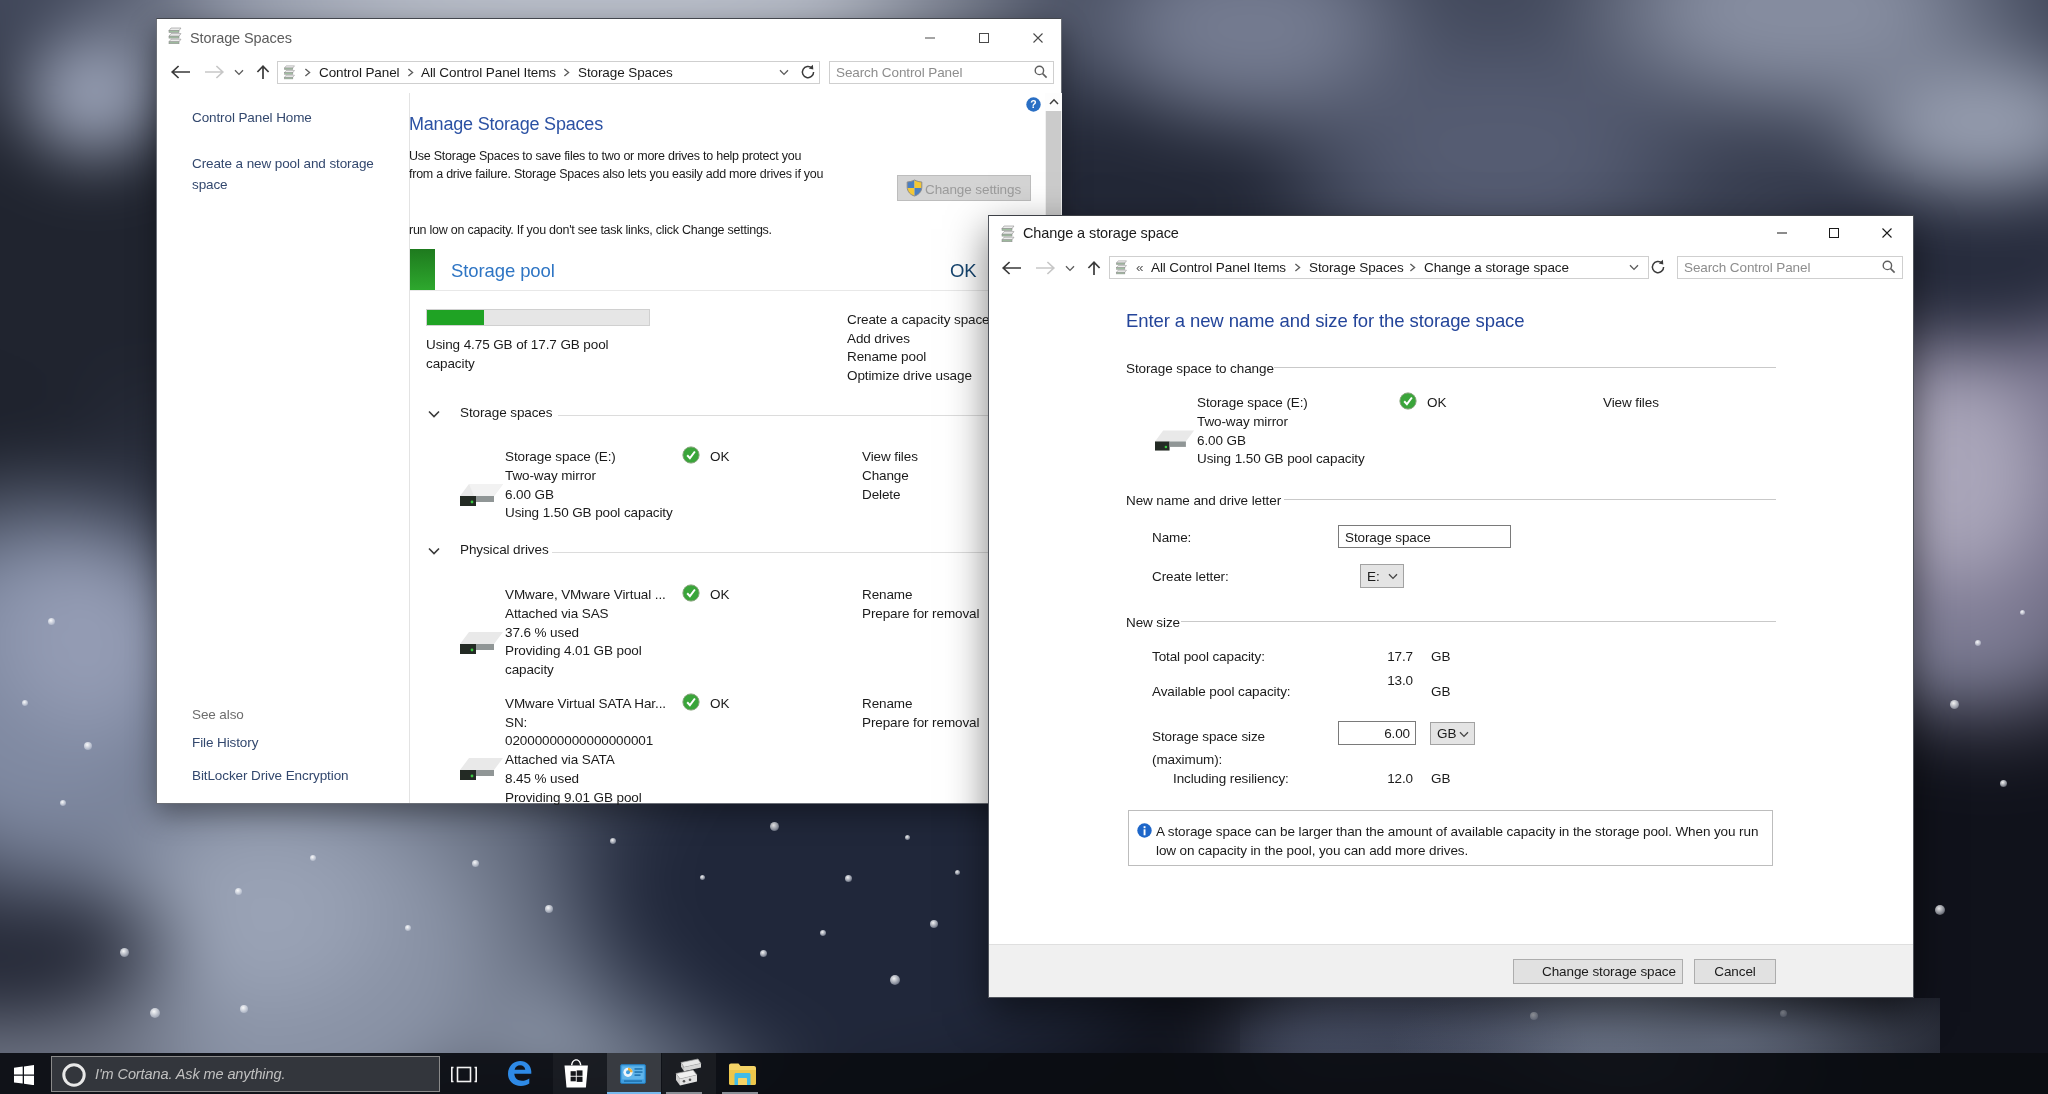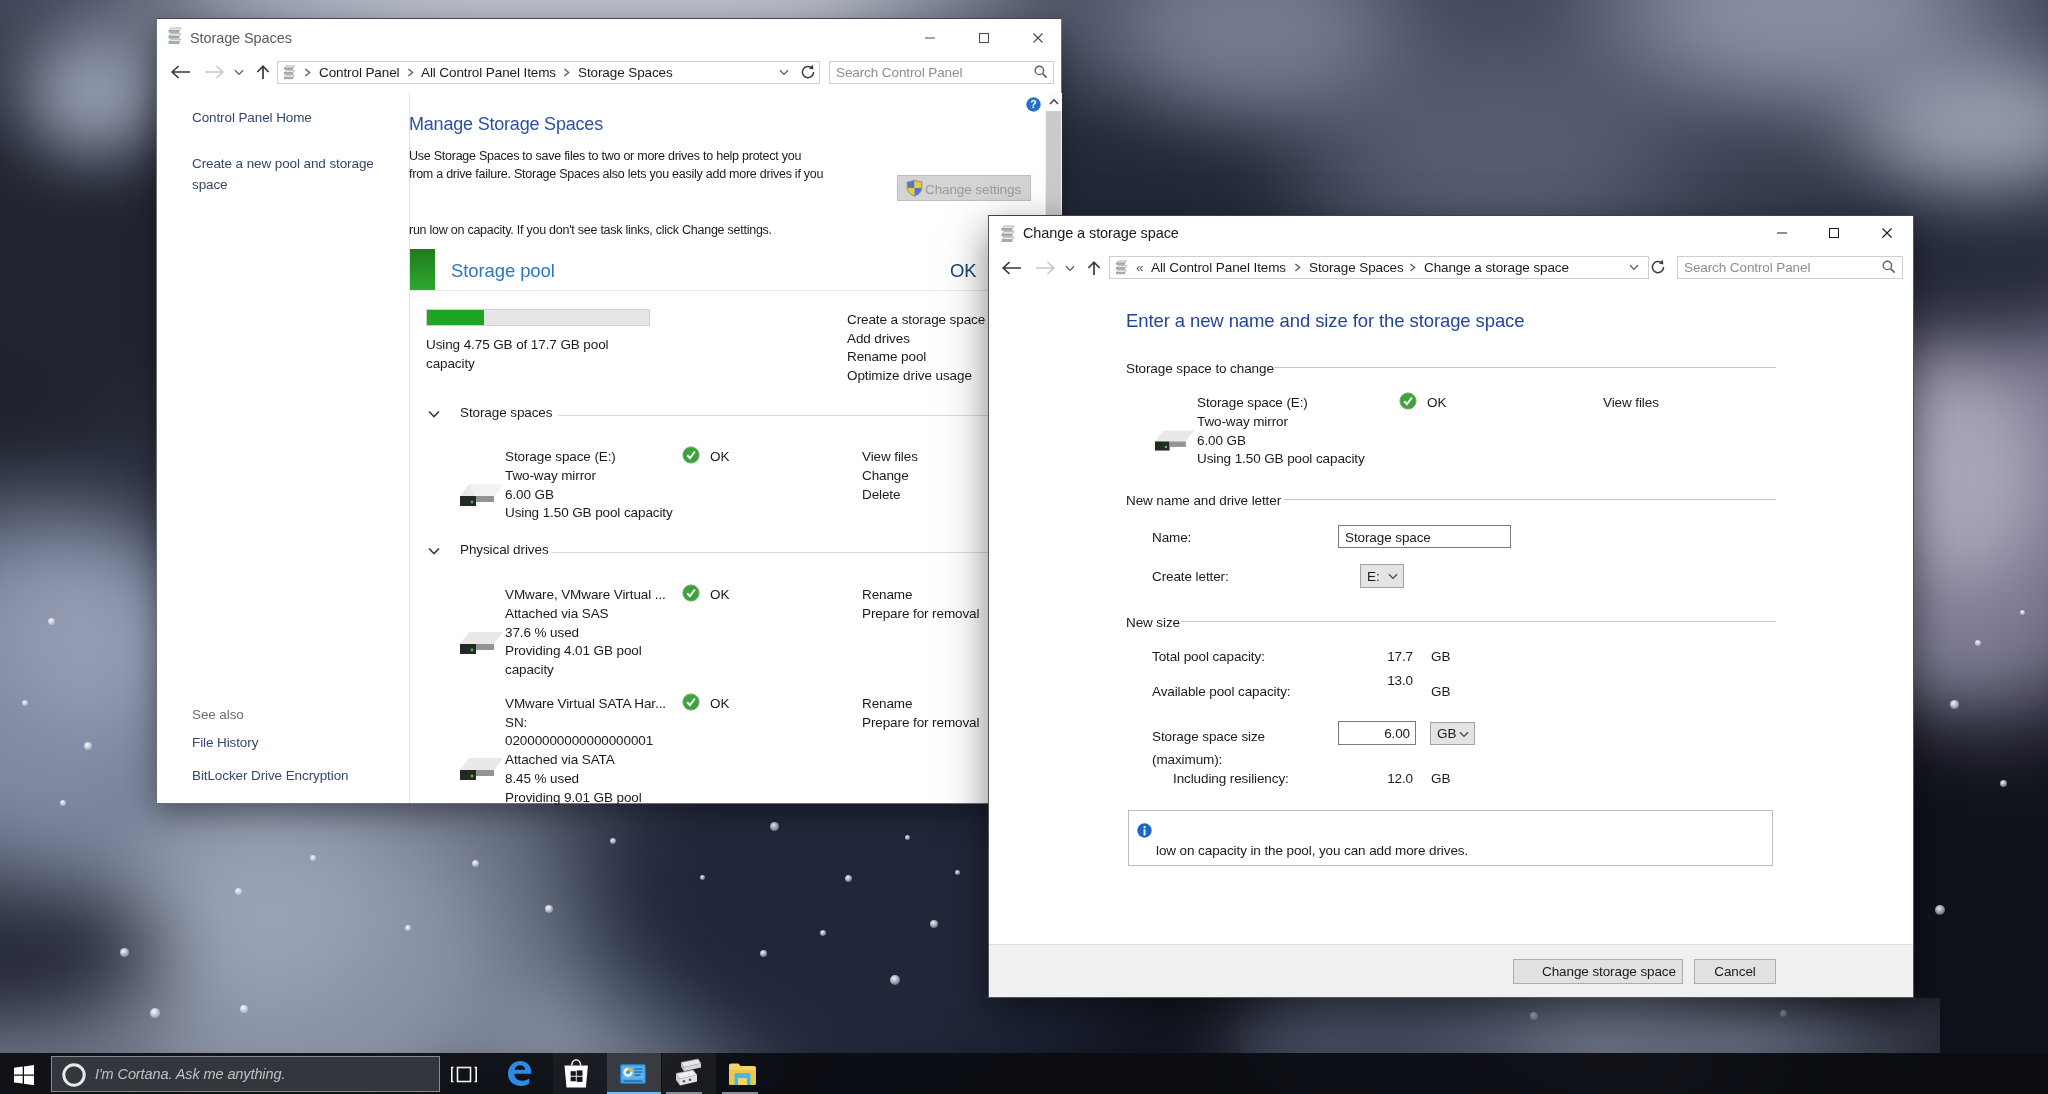--- a/index.html
+++ b/index.html
@@ -200,21 +200,21 @@
 
     <div style="position:absolute; left:253px; top:230px; width:25px; height:42px; background:linear-gradient(to bottom,#1e7a1e,#2ea92e);"></div>
     <span class="t" style="left:294px; top:243px; font-size:18.5px; color:#2e75c4;">Storage pool</span>
     <span class="t" style="left:793px; top:243px; font-size:18.5px; color:#16456f;">OK</span>
     <div style="position:absolute; left:253px; top:271px; width:651px; height:1px; background:#e8e8e8;"></div>
 
     <div style="position:absolute; left:269px; top:290px; width:224px; height:17px; background:#e6e6e6; border:1px solid #d0d0d0;"></div>
     <div style="position:absolute; left:270px; top:291px; width:57px; height:15px; background:#1fa324;"></div>
     <span class="t" style="left:269px; top:317px;">Using 4.75 GB of 17.7 GB pool</span>
     <span class="t" style="left:269px; top:336px;">capacity</span>
-    <span class="t link" style="left:690px; top:292px;">Create a storage space</span>
+    <span class="t link" style="left:690px; top:292px;">Create a capacity space</span>
     <span class="t link" style="left:690px; top:311px;">Add drives</span>
     <span class="t link" style="left:690px; top:329px;">Rename pool</span>
     <span class="t link" style="left:690px; top:348px;">Optimize drive usage</span>
 
     <svg style="position:absolute;left:271px;top:391px;" width="12" height="8">
         <path d="M1 1.5 L6 6.5 L11 1.5" stroke="#3a3a3a" stroke-width="1.6" fill="none"></path>
       </svg>
     <span class="t" style="left:303px; top:385px;">Storage spaces</span>
     <div style="position:absolute; left:401px; top:396px; width:503px; height:1px; background:#dcdcdc;"></div>
 
@@ -407,20 +407,21 @@
     <span class="t" style="left:184px; top:554px;">Including resiliency:</span>
     <span class="t" style="left:360px; top:554px; width:64px; text-align:right;">12.0</span>
     <span class="t" style="left:442px; top:554px;">GB</span>
 
     <div style="position:absolute; left:139px; top:594px; width:645px; height:56px; border:1px solid #bdbdbd;"></div>
     <svg style="position:absolute;left:148px;top:607px;" width="15" height="15">
         <circle cx="7.5" cy="7.5" r="7.2" fill="#1d66c9"></circle>
         <rect x="6.6" y="6.3" width="1.9" height="6" fill="#fff"></rect>
         <rect x="6.6" y="3.2" width="1.9" height="2" fill="#fff"></rect>
       </svg>
+    <span class="t" style="left:167px; top:607px;">A storage space can be larger than the amount of available capacity in the storage pool. When you run</span>
     <span class="t" style="left:167px; top:626px;">low on capacity in the pool, you can add more drives.</span>
 
     <div style="position:absolute; left:0; top:728px; width:924px; height:53px; background:#f0f0f0; border-top:1px solid #dfdfdf;"></div>
     <div style="position:absolute; left:524px; top:743px; width:170px; height:25px; background:#e1e1e1; border:1px solid #adadad;"></div>
     <span class="t" style="left:524px; top:747px; width:192px; text-align:center;">Change storage space</span>
     <div style="position:absolute; left:705px; top:743px; width:82px; height:25px; background:#e1e1e1; border:1px solid #adadad;"></div>
     <span class="t" style="left:705px; top:747px; width:82px; text-align:center;">Cancel</span>
   </div>
 
   <div style="position:absolute; left:0; top:1053px; width:2048px; height:41px; background:rgba(11,13,18,0.94);font-style:italic;">

